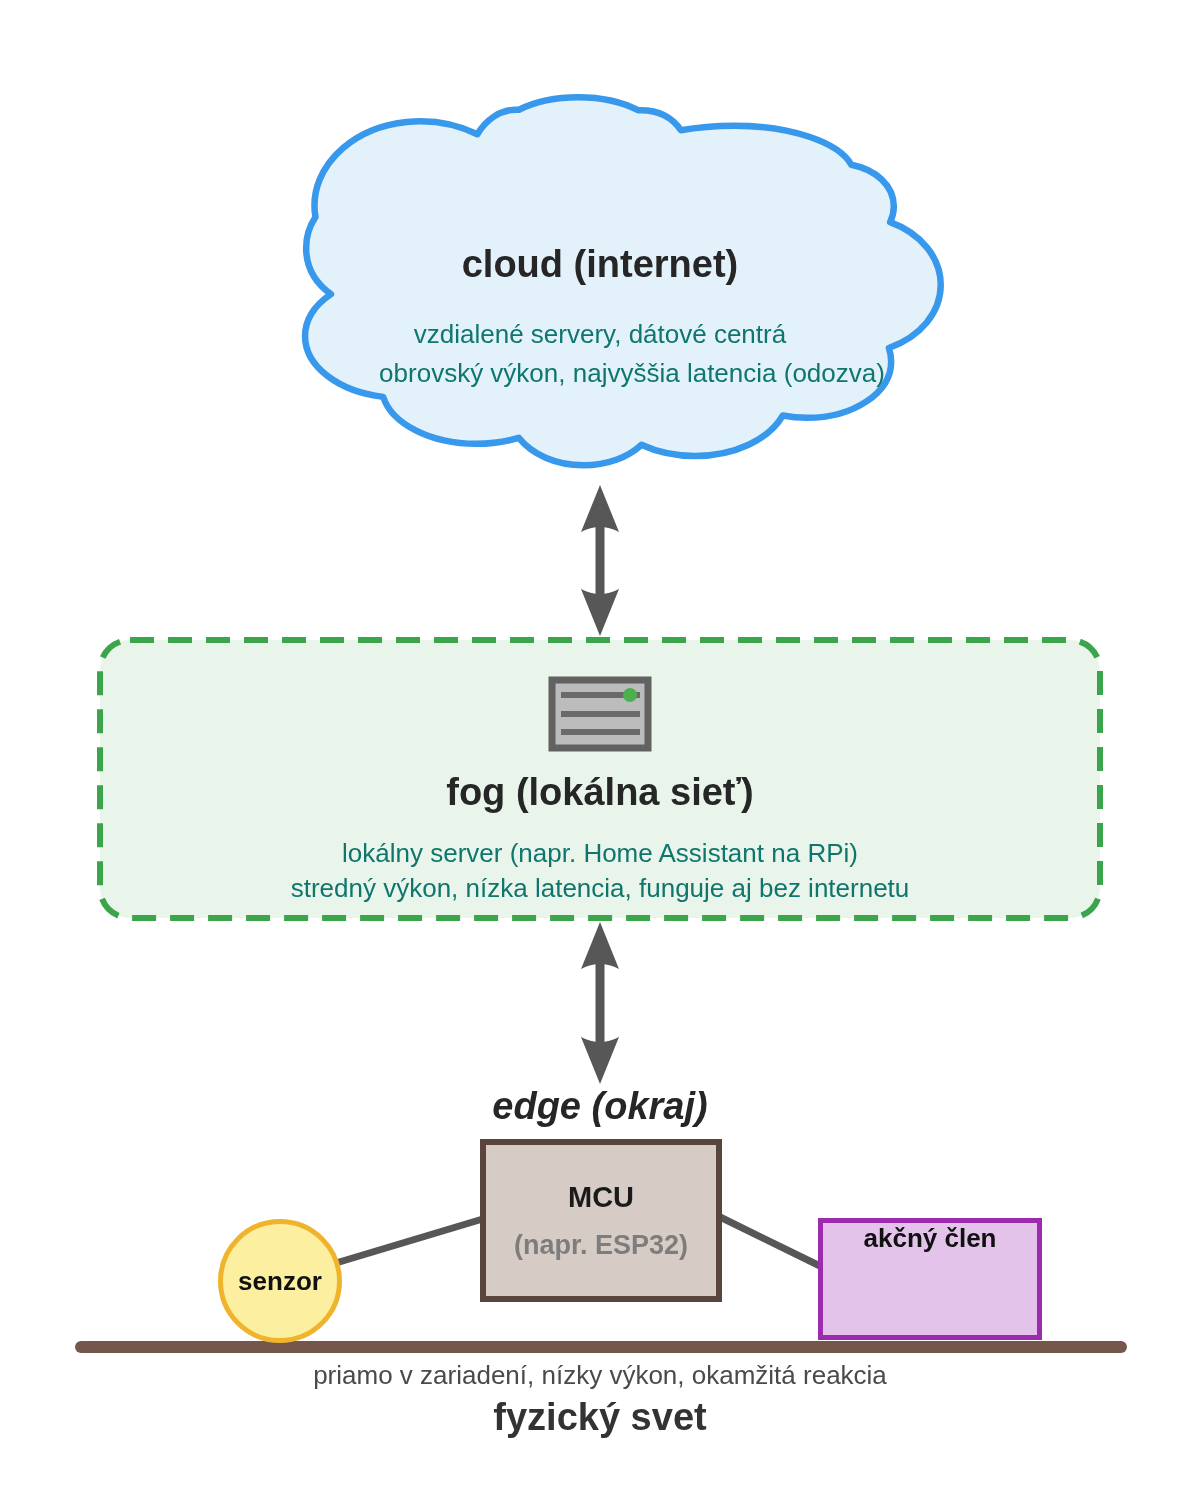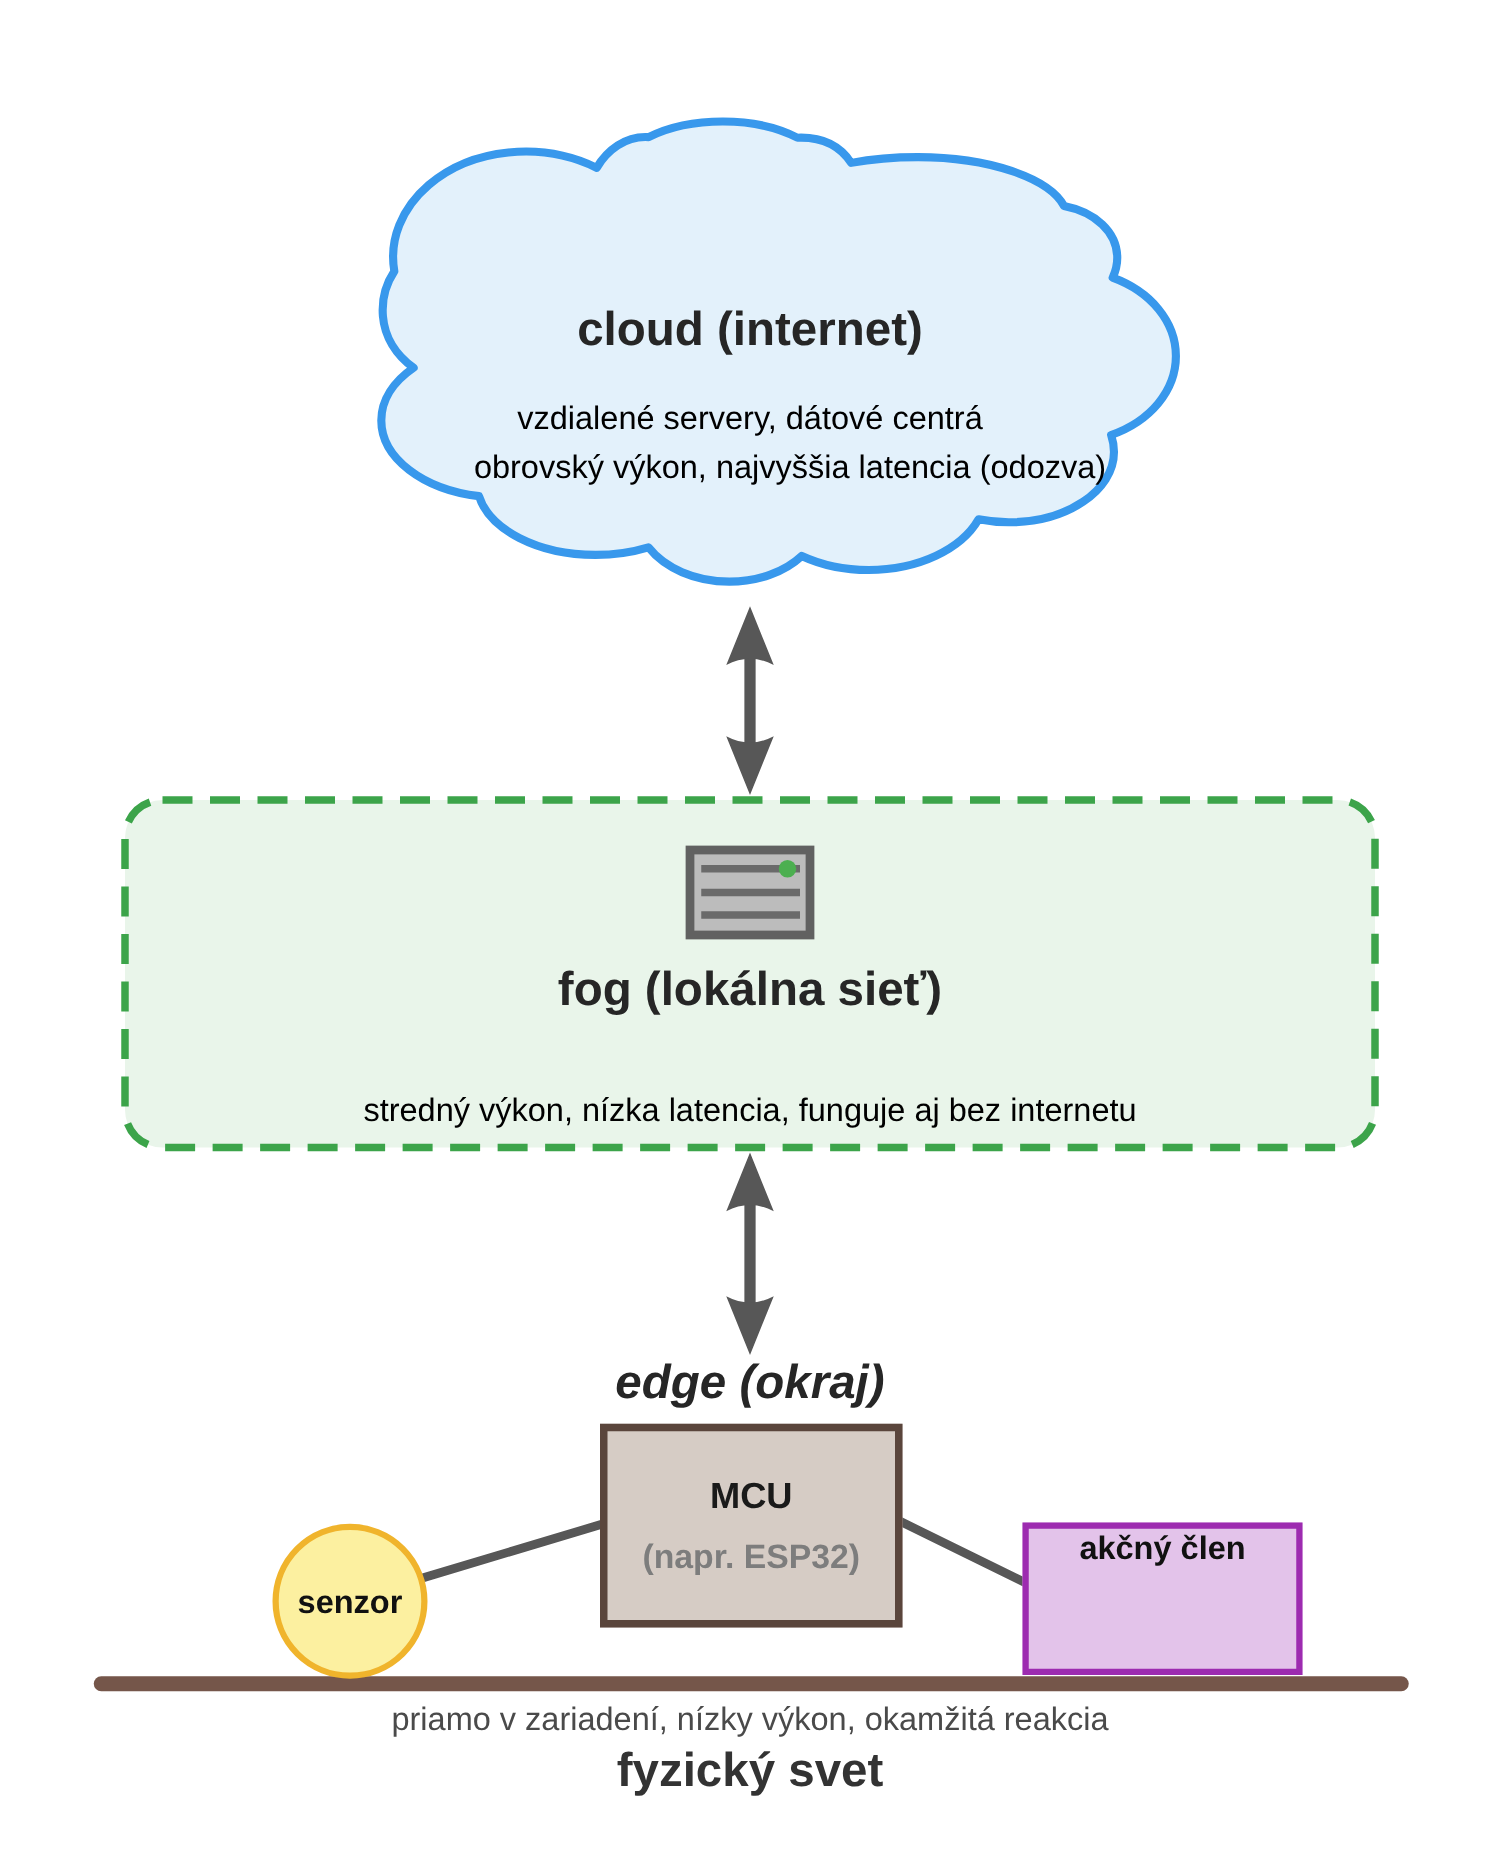--- a/index.html
+++ b/index.html
@@ -3,21 +3,21 @@
 <meta charset="utf-8">
 <style>
   html,body { margin:0; padding:0; background:#ffffff; }
   #canvas {
     position:relative; width:1200px; height:1500px; background:#ffffff;
     font-family:"Liberation Sans","DejaVu Sans",sans-serif; overflow:hidden;
   }
   .abs { position:absolute; }
   .ctext { left:0; width:1200px; text-align:center; }
   .title { font-weight:bold; color:#262626; font-size:38px; line-height:1.15; }
-  .desc  { color:#000000; font-size:26px; line-height:1.3; }
+  .desc  { color:#0f766e; font-size:26px; line-height:1.3; }
 
   
   #cloud-svg   { left:253px; top:84px;  width:692px; height:400px; }
   #cloud-title { top:243px; }
   #cloud-line1 { top:318px; }
   #cloud-line2 { top:357px;padding-left:32px; }
 
   
   #arrow-1 { left:572px; top:484px; width:56px; height:153px; }
   #arrow-2 { left:572px; top:921px; width:56px; height:164px; }
@@ -90,20 +90,21 @@
     <rect x="4" y="4" width="1000" height="278" rx="30" ry="30" fill="#e9f5ea" stroke="#3ca44a" stroke-width="6" stroke-dasharray="24 14"></rect>
   </svg>
   <svg id="server-svg" class="abs" viewBox="0 0 104 76">
     <rect x="4" y="4" width="96" height="68" fill="#bcbcbc" stroke="#616161" stroke-width="7"></rect>
     <rect x="13" y="16" width="79" height="6" fill="#6a6a6a"></rect>
     <rect x="13" y="35" width="79" height="6" fill="#6a6a6a"></rect>
     <rect x="13" y="53" width="79" height="6" fill="#6a6a6a"></rect>
     <circle cx="82" cy="19" r="7" fill="#4caf50"></circle>
   </svg>
   <div id="fog-title" class="abs ctext title">fog (lokálna sieť)</div>
+  <div id="fog-line1" class="abs ctext desc">lokálny server (napr. Home Assistant na RPi)</div>
   <div id="fog-line2" class="abs ctext desc">stredný výkon, nízka latencia, funguje aj bez internetu</div>
 
   <svg id="arrow-2" class="abs" viewBox="0 0 56 164">
     <line x1="28" y1="30" x2="28" y2="134" stroke="#575757" stroke-width="9"></line>
     <path d="M28,1 L9,48 Q28,38 47,48 Z" fill="#575757"></path>
     <path d="M28,163 L9,116 Q28,126 47,116 Z" fill="#575757"></path>
   </svg>
 
   <div id="edge-title" class="abs ctext title">edge (okraj)</div>
 

